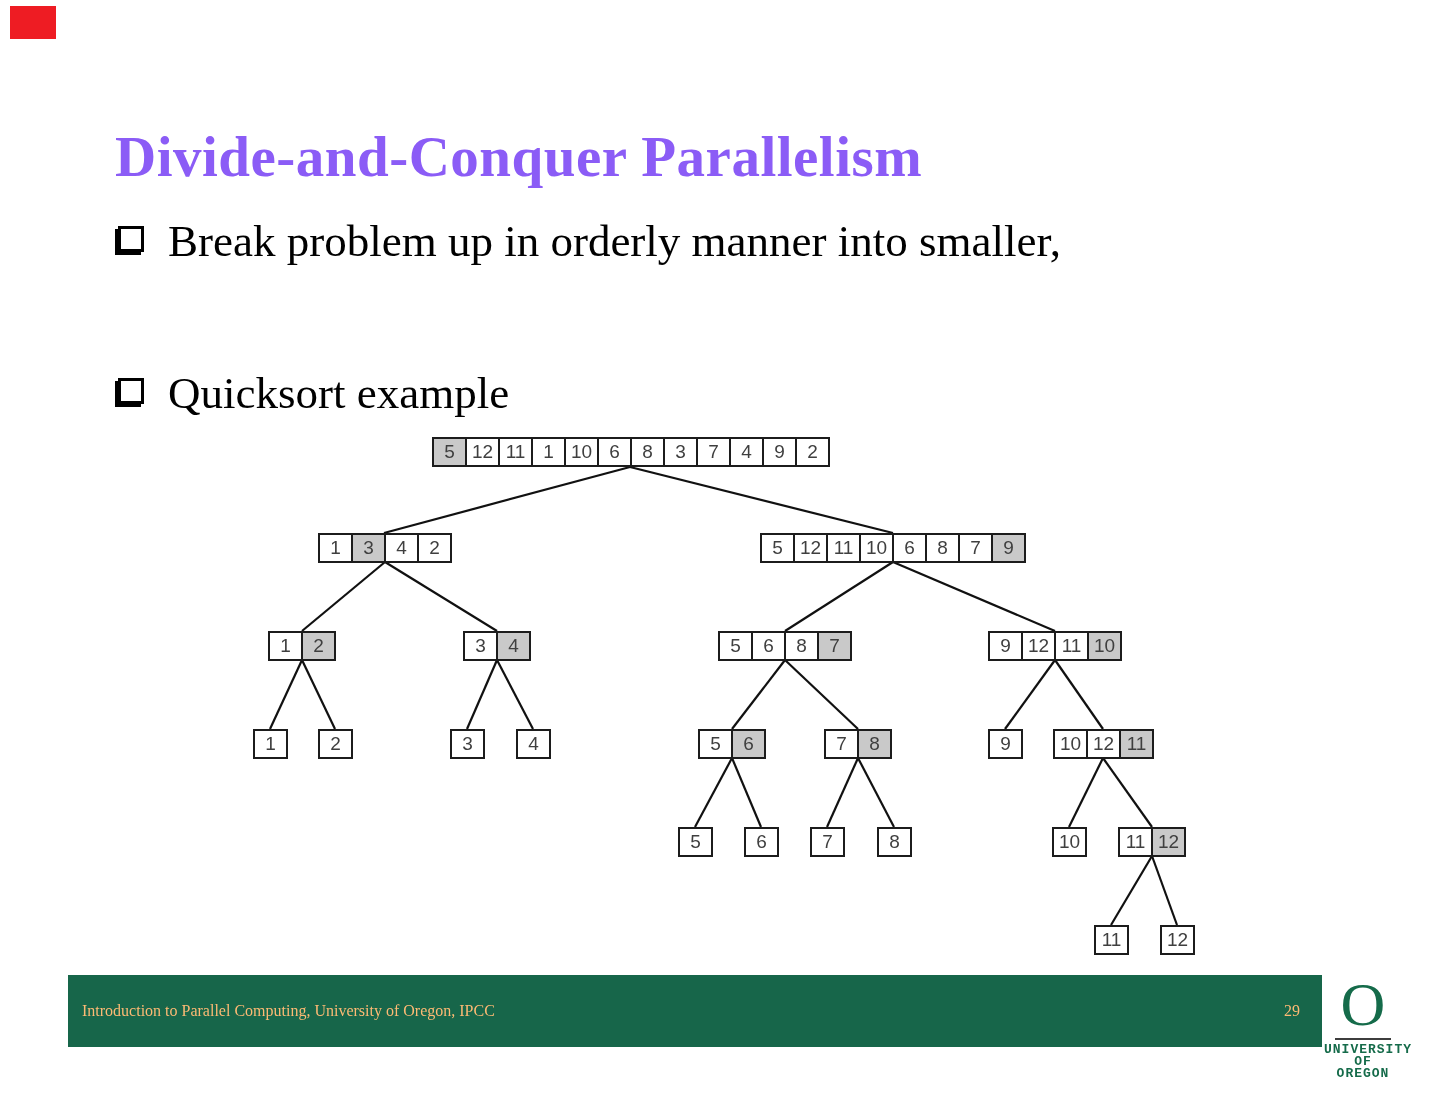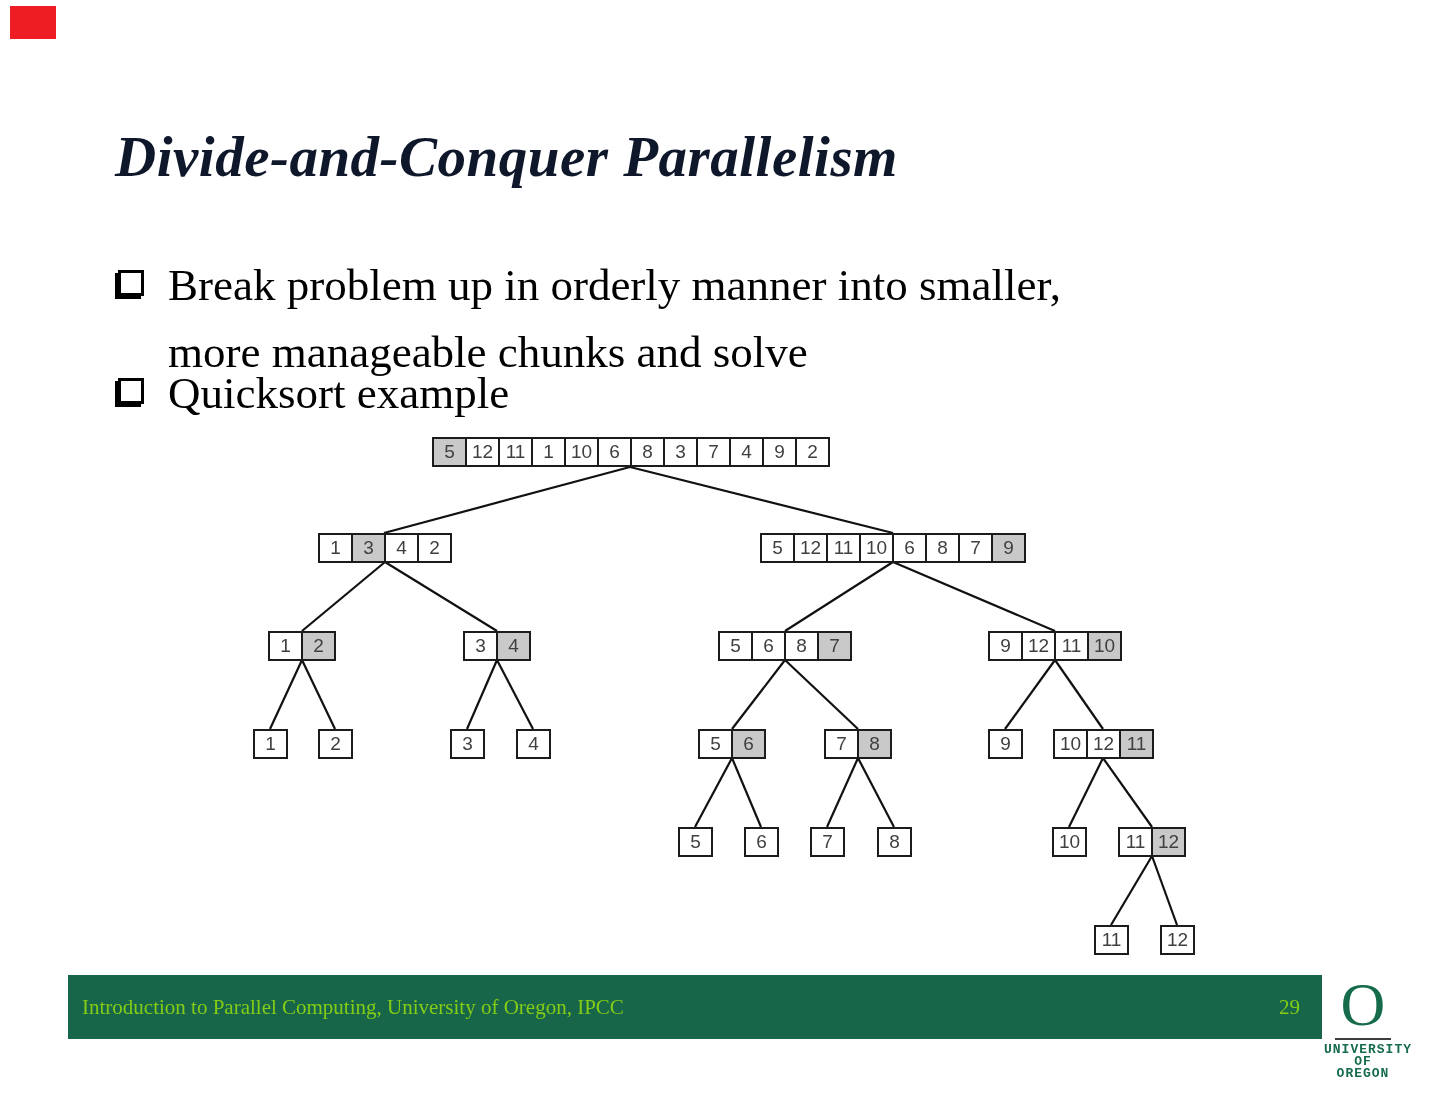--- a/index.html
+++ b/index.html
@@ -18,34 +18,33 @@
     left: 10px; top: 6px;
     width: 46px; height: 33px;
   }
 
   
   .title {
     position: absolute;
     left: 115px; top: 86px;
     font-size: 57px;
     font-weight: bold;
-    font-style: italic;
-    color: #0f172a;
+    color: #8b5cf6;
     letter-spacing: 0.5px;
     white-space: nowrap;
   }
 
   
   .bullet-item {
     position: absolute;
     left: 118px;
     display: flex;
     align-items: flex-start;
   }
-  .bullet-1 { top: 208px; margin-top: 44px; }
+  .bullet-1 { top: 208px; }
   .bullet-2 { top: 360px; justify-content: center; }
   .bullet-glyph {
     width: 20px; height: 20px;
     border: 3px solid #000;
     background: #fff;
     box-shadow: -3px 3px 0 0 #000;
     margin-top: 18px;
     margin-right: 24px;
     flex: 0 0 auto;
   }
@@ -77,25 +76,25 @@
     font-size: 19px;
     color: #3f3f3f;
   }
   .cell:first-child { margin-left: 0; }
   .cell.shaded { background: #c9c9c9; }
 
   
   .footer-bar {
     position: absolute;
     left: 68px; top: 975px;
-    width: 1254px; height: 64px;
+    width: 1254px; height: 72px;
     display: flex;
     align-items: center;
-    color: #84cc16;
-    font-size: 21px;
+    color: #fdba74;
+    font-size: 16px;
   }
   .footer-left { padding-left: 14px; margin-right: auto; white-space: nowrap; }
   .footer-center { white-space: nowrap; }
   .footer-page { margin-left: 62px; padding-right: 22px; }
 
   .logo-block {
     position: absolute;
     left: 1324px; top: 972px;
     width: 78px;
     text-align: center;
@@ -126,21 +125,20 @@
 <div class="slide">
 
   <div class="red-mark" style="background: rgb(238, 28, 35);"></div>
 
   <h1 class="title">Divide-and-Conquer Parallelism</h1>
 
   <div class="bullet-item bullet-1">
     <div class="bullet-glyph"></div>
     <div class="bullet-text">
       <div>Break problem up in orderly manner into smaller,</div>
-      <div>more manageable chunks and solve</div>
     </div>
   </div>
 
   <div class="bullet-item bullet-2">
     <div class="bullet-glyph"></div>
     <div class="bullet-text">
       <div>Quicksort example</div>
     </div>
   </div>
 

